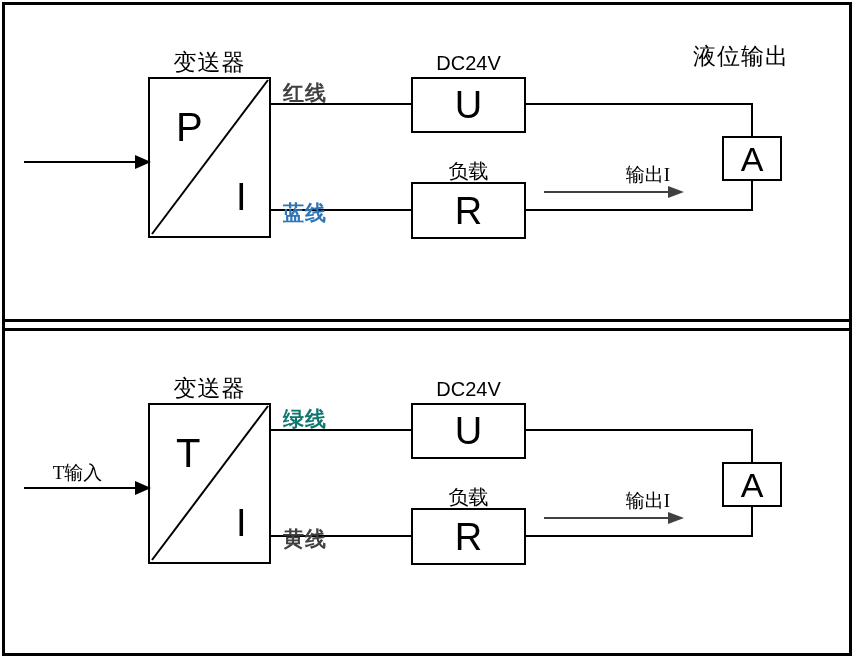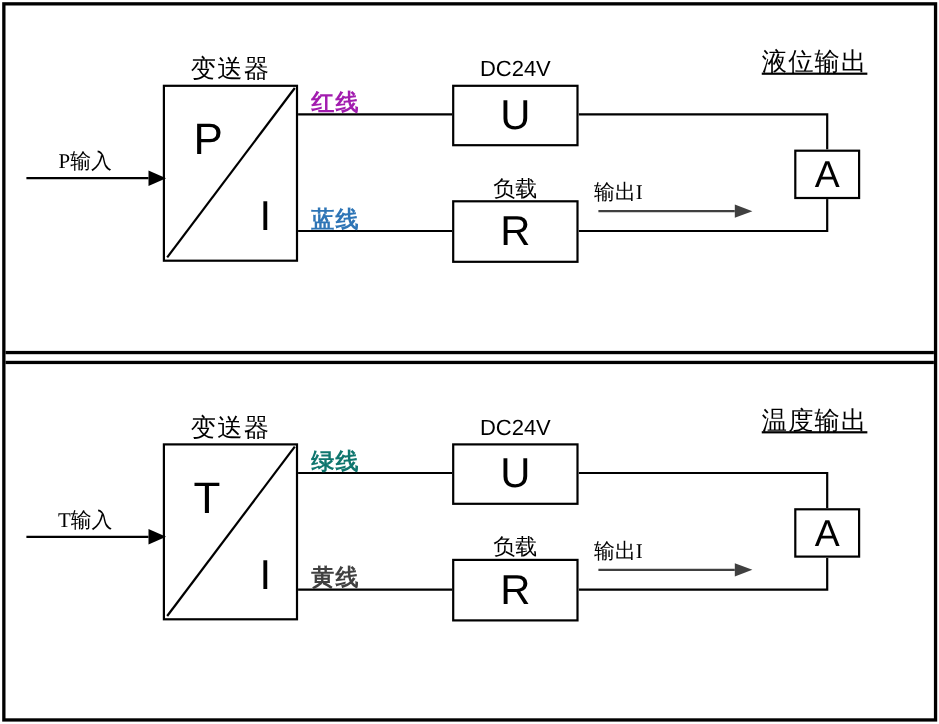--- a/index.html
+++ b/index.html
@@ -18,33 +18,33 @@
   .trans-sym{position:absolute;font-family:"Liberation Sans","DejaVu Sans",sans-serif;
     font-size:40px;line-height:40px;}
   .trans-in{left:26px;top:28px;}
   .trans-out{left:86px;top:98px;font-size:38px;}
   .trans-label{position:absolute;left:133px;top:42px;width:143px;text-align:center;
     font-size:23px;letter-spacing:1px;}
   .input-label{position:absolute;left:25px;top:129px;width:95px;text-align:center;font-size:19px;}
   .wire-label{position:absolute;left:278px;font-size:21px;
     font-family:"Liberation Sans","DejaVu Sans",sans-serif;font-weight:bold;letter-spacing:1px;}
   .wire-label.top{top:74px;}
-  .wire-label.bottom{top:180px;text-align:center;}
-  .c-red{color:#a21caf;font-family:Liberation Serif, serif;}.c-blue{color:#2E75B6;}.c-green{color:#0f766e;}.c-yellow{color:#404040;}
+  .wire-label.bottom{top:194px;text-align:center;}
+  .c-red{color:#404040;font-family:Liberation Serif, serif;}.c-blue{color:#2E75B6;}.c-green{color:#0f766e;}.c-yellow{color:#404040;}
   .dc-label{position:absolute;left:406px;top:47px;width:115px;text-align:center;font-size:20px;
     font-family:"Liberation Sans","DejaVu Sans",sans-serif;font-weight:normal;}
   .u-box{left:406px;top:72px;width:115px;height:56px;}
   .r-box{left:406px;top:177px;width:115px;height:57px;}
   .a-box{left:717px;top:131px;width:60px;height:45px;}
   .box-sym{font-family:"Liberation Sans","DejaVu Sans",sans-serif;font-size:38px;line-height:1;}
   .a-box .box-sym{font-size:34px;}
   .load-label{position:absolute;left:406px;top:153px;width:115px;text-align:center;font-size:20px;font-family:Liberation Serif, serif;}
-  .output-label{position:absolute;left:535px;top:157px;width:130px;text-align:left;font-size:19px;}
-  .panel-title{position:absolute;left:673px;top:36px;width:125px;text-align:center;
-    font-size:23px;letter-spacing:1px;text-decoration:underline;}
+  .output-label{position:absolute;left:535px;top:157px;width:130px;text-align:right;font-size:19px;}
+  .panel-title{position:absolute;left:688px;top:36px;width:125px;
+    font-size:23px;letter-spacing:1px;}
 </style>
 </head>
 <body>
 
 <div id="stage">
   <div class="frame"></div>
   <div class="divider" style="top:319px"></div>
   <div class="divider" style="top:328px"></div>
 
   <div class="panel" style="top:5px">
@@ -58,21 +58,20 @@
       <line x1="266" y1="205" x2="406" y2="205" stroke="#000" stroke-width="2"></line>
       <line x1="539" y1="187" x2="663" y2="187" stroke="#404040" stroke-width="2"></line>
       <polygon points="663,181 663,193 679,187" fill="#404040"></polygon>
     </svg>
 
     <div class="trans-label">变送器</div>
     <div class="box trans-box">
       <span class="trans-sym trans-in">P</span>
       <span class="trans-sym trans-out">I</span>
     </div>
-    <div class="input-label">P输入</div>
 
     <div class="wire-label top c-red">红线</div>
     <div class="wire-label bottom c-blue">蓝线</div>
 
     <div class="dc-label">DC24V</div>
     <div class="box u-box">
       <span class="box-sym">U</span>
     </div>
 
     <div class="load-label">负载</div>
@@ -119,15 +118,14 @@
     <div class="load-label">负载</div>
     <div class="box r-box">
       <span class="box-sym">R</span>
     </div>
 
     <div class="output-label">输出I</div>
     <div class="box a-box">
       <span class="box-sym">A</span>
     </div>
 
-    <div class="panel-title">温度输出</div>
   </div>
 </div>
 
 </body></html>

